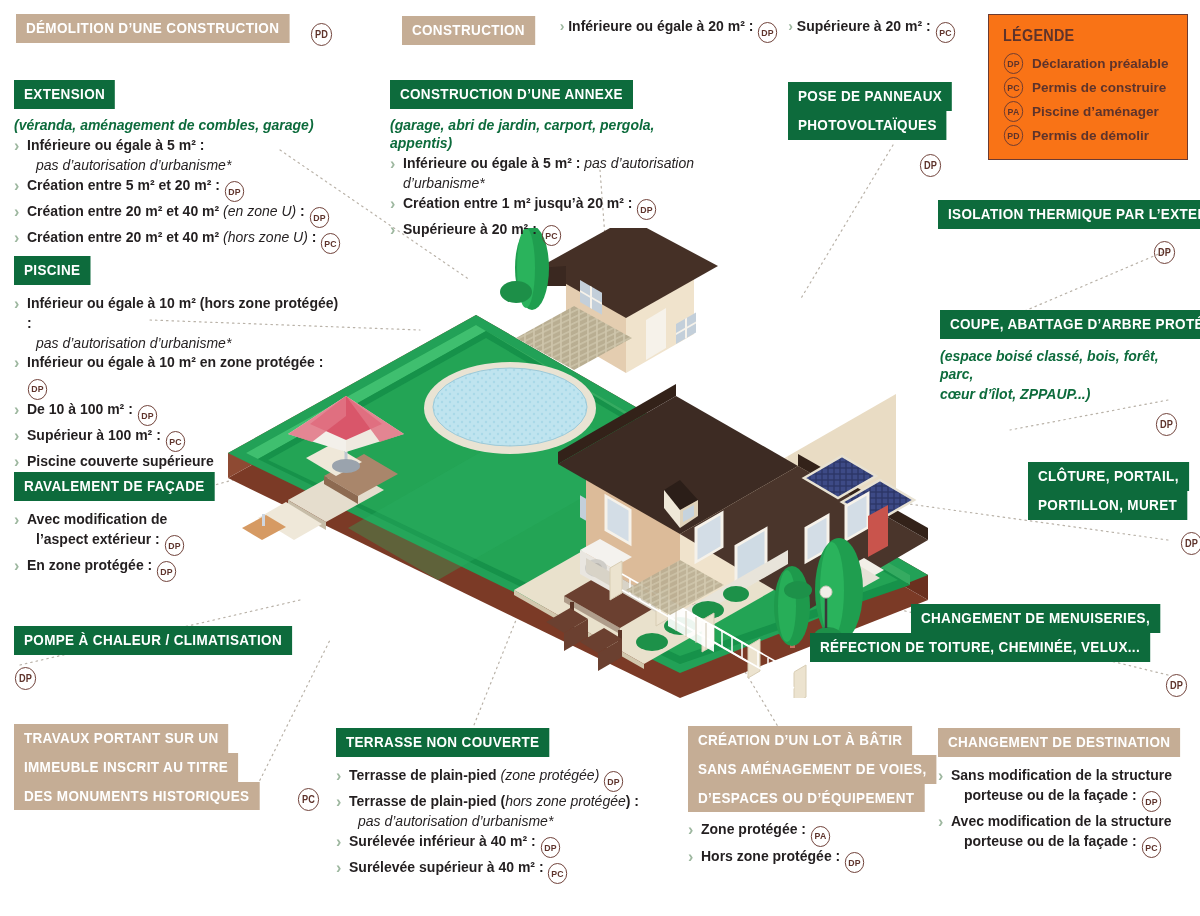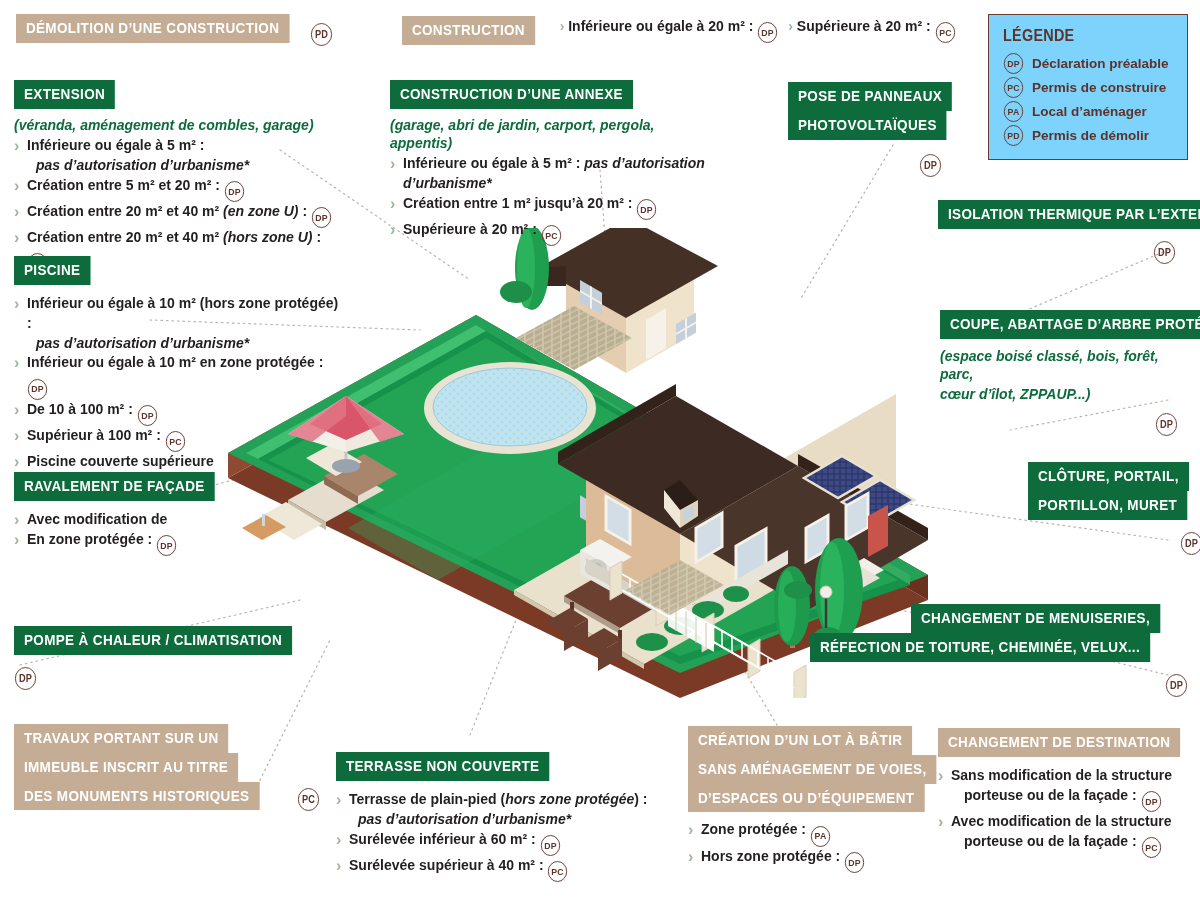--- a/index.html
+++ b/index.html
@@ -63,27 +63,27 @@
   }
   ul.li li::before {
     content: "›";
     position: absolute; left: 0; top: -1px;
     color: #9db79f; font-size: 16px; font-weight: 700;
   }
   ul.li li.cont { padding-left: 22px; }
   ul.li li.cont::before { content: ""; }
   ul.li li.indent { padding-left: 26px; }
   ul.li li.indent::before { content: ""; }
-  .it { font-style: italic; font-weight: 700; margin-top: 27px; }
+  .it { font-style: italic; font-weight: 400; margin-top: 27px; }
 
   
   #legend {
     position: absolute; left: 988px; top: 14px;
     width: 200px; height: 146px;
-    border: 1.3px solid #6b3b32; background: #7dd3fc;
+    border: 1.3px solid #6b3b32; background: #f97316;
     padding: 12px 14px;
   }
   #legend .ltitle {
     color: #5e332b; font-weight: 700; font-size: 16px;
     letter-spacing: .3px; margin-bottom: 8px;
     transform: scaleX(.9); transform-origin: left center;
   }
   #legend .lrow { display: flex; align-items: center; gap: 8px; margin-bottom: 3px; }
   #legend .lrow span.lbl { color: #5e332b; font-weight: 700; font-size: 13.5px; }
 
@@ -431,21 +431,21 @@
     <div class="lrow">
       <span class="tok">DP</span>
       <span class="lbl">Déclaration préalable</span>
     </div>
     <div class="lrow">
       <span class="tok">PC</span>
       <span class="lbl">Permis de construire</span>
     </div>
     <div class="lrow">
       <span class="tok">PA</span>
-      <span class="lbl">Local d’aménager</span>
+      <span class="lbl">Piscine d’aménager</span>
     </div>
     <div class="lrow">
       <span class="tok">PD</span>
       <span class="lbl">Permis de démolir</span>
     </div>
   </div>
 
   <div class="blk" style="left:938px; top:200px; text-align:right; width:248px;">
     <span class="chip green">ISOLATION THERMIQUE PAR L’EXTERIEUR</span>
     <div style="margin-top:8px; padding-right:10px;">
@@ -496,20 +496,22 @@
       <li><span>Piscine couverte supérieure</span></li>
       <li class="cont"><span>à 1,80 m :</span>
         <span class="tok">PC</span></li>
     </ul>
   </div>
 
   <div class="blk" style="left:14px; top:472px; width:300px;">
     <span class="chip green">RAVALEMENT DE FAÇADE</span>
     <ul class="li" style="margin-top:9px;">
       <li><span>Avec modification de</span></li>
+      <li class="cont"><span>l’aspect extérieur :</span>
+        <span class="tok">DP</span></li>
       <li><span>En zone protégée :</span>
         <span class="tok">DP</span></li>
     </ul>
   </div>
 
   <div class="blk" style="left:14px; top:626px;">
     <span class="chip green">POMPE À CHALEUR / CLIMATISATION</span>
     <div style="margin-top:8px;">
       <span class="tok lg">DP</span>
     </div>
@@ -517,26 +519,29 @@
 
   <div class="blk" style="left:14px; top:724px;">
     <span class="chip-stack">
       <span class="chip tan">TRAVAUX PORTANT SUR UN</span>
       <span class="chip tan">IMMEUBLE INSCRIT AU TITRE</span>
       <span class="chip tan">DES MONUMENTS HISTORIQUES</span>
     </span>
     <span class="tok lg" style="margin-left:6px; vertical-align:-2px;">PC</span>
   </div>
 
-  <div class="blk" style="left:336px; top:752px; width:330px;">
+  <div class="blk" style="left:336px; top:728px; width:330px;">
     <span class="chip green">TERRASSE NON COUVERTE</span>
     <ul class="li" style="margin-top:9px;">
+      <li><span>Terrasse de plain-pied</span>
+        <span class="it">(zone protégée)</span>
+        <span class="tok">DP</span></li>
       <li><span>Terrasse de plain-pied (</span><span class="it">hors zone protégée</span><span>) :</span></li>
       <li class="cont"><span class="it">pas d’autorisation d’urbanisme*</span></li>
-      <li><span>Surélevée inférieur à 60 m² :</span>
+      <li><span>Surélevée inférieur à 40 m² :</span>
         <span class="tok">DP</span></li>
       <li><span>Surélevée supérieur à 40 m² :</span>
         <span class="tok">PC</span></li>
     </ul>
   </div>
 
   <div class="blk" style="left:688px; top:726px; width:300px;">
     <span class="chip-stack">
       <span class="chip tan">CRÉATION D’UN LOT À BÂTIR</span>
       <span class="chip tan">SANS AMÉNAGEMENT DE VOIES,</span>

